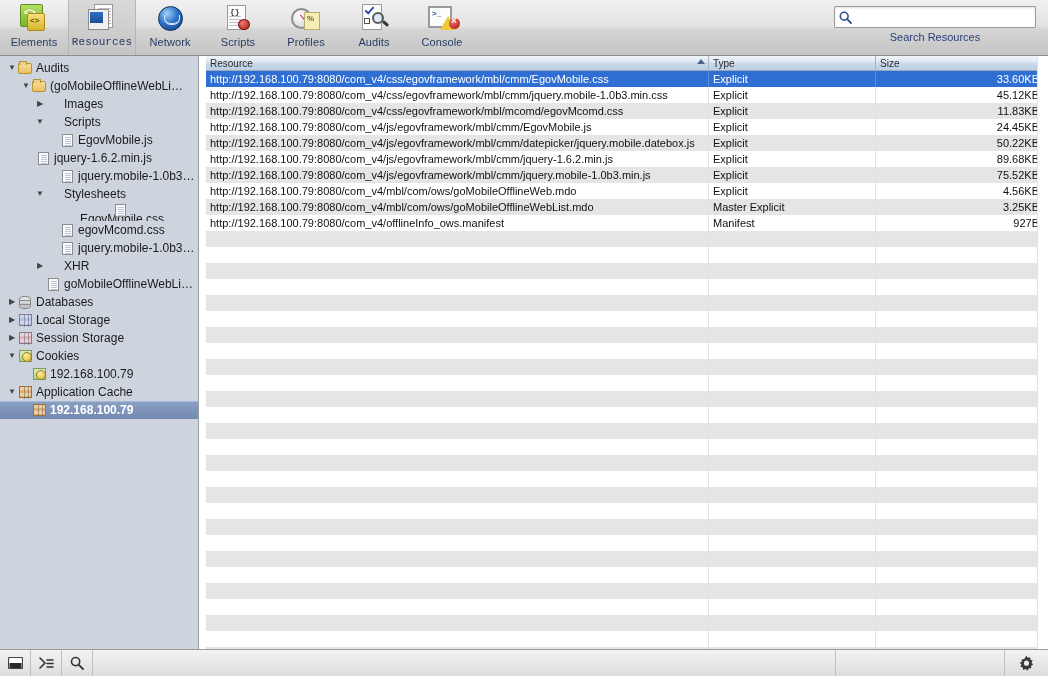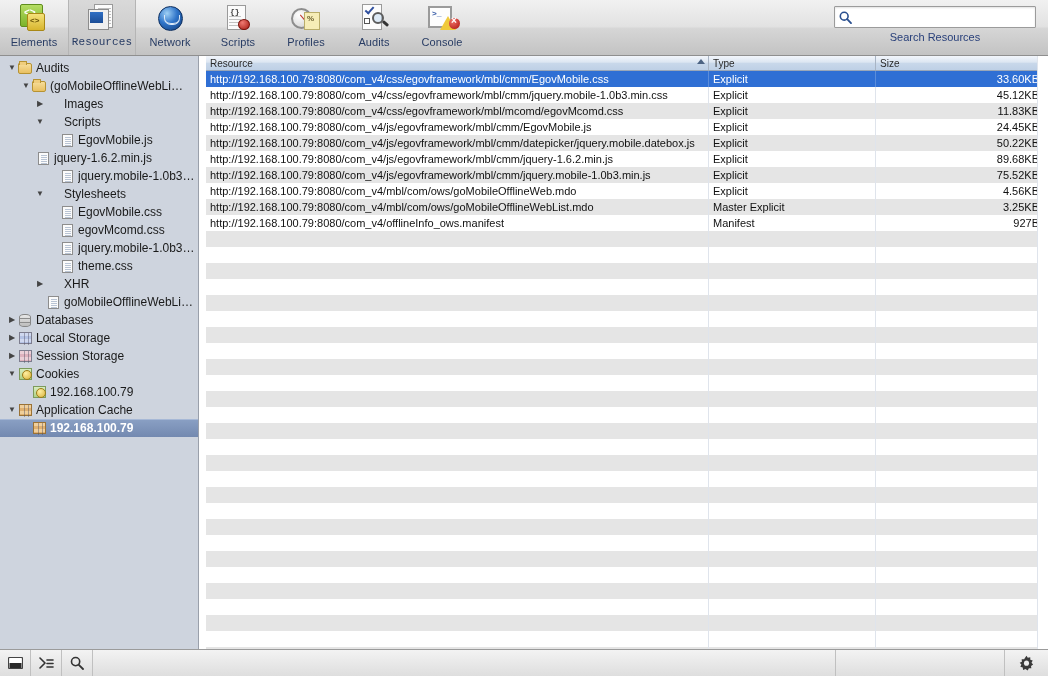--- a/index.html
+++ b/index.html
@@ -403,47 +403,40 @@
           <span class="row-ico">
             <i class="ic-doc"></i>
           </span>
           <span class="lbl">jquery.mobile-1.0b3…</span>
         </div>
         <div class="tree-row" style="padding-left: 34px;">
           <span class="disc">▼</span>
           <span class="row-ico"></span>
           <span class="lbl">Stylesheets</span>
         </div>
+        <div class="tree-row" style="padding-left: 48px; flex-direction: column;">
+          <span class="disc empty"></span>
+          <span class="row-ico">
+            <i class="ic-doc"></i>
+          </span>
+          <span class="lbl">EgovMobile.css</span>
+        </div>
         <div class="tree-row" style="padding-left: 48px;">
           <span class="disc empty"></span>
           <span class="row-ico">
             <i class="ic-doc"></i>
           </span>
-          <span class="lbl">EgovMobile.css</span>
+          <span class="lbl">egovMcomd.css</span>
         </div>
         <div class="tree-row" style="padding-left: 48px;">
           <span class="disc empty"></span>
           <span class="row-ico">
             <i class="ic-doc"></i>
           </span>
-          <span class="lbl">egovMcomd.css</span>
-        </div>
-        <div class="tree-row" style="padding-left: 48px;">
-          <span class="disc empty"></span>
-          <span class="row-ico">
-            <i class="ic-doc"></i>
-          </span>
           <span class="lbl">jquery.mobile-1.0b3…</span>
-        </div>
-        <div class="tree-row" style="padding-left: 48px;">
-          <span class="disc empty"></span>
-          <span class="row-ico">
-            <i class="ic-doc"></i>
-          </span>
-          <span class="lbl">theme.css</span>
         </div>
         <div class="tree-row" style="padding-left: 34px;">
           <span class="disc">▶</span>
           <span class="row-ico"></span>
           <span class="lbl">XHR</span>
         </div>
         <div class="tree-row" style="padding-left: 34px;">
           <span class="disc empty"></span>
           <span class="row-ico">
             <i class="ic-doc"></i>

